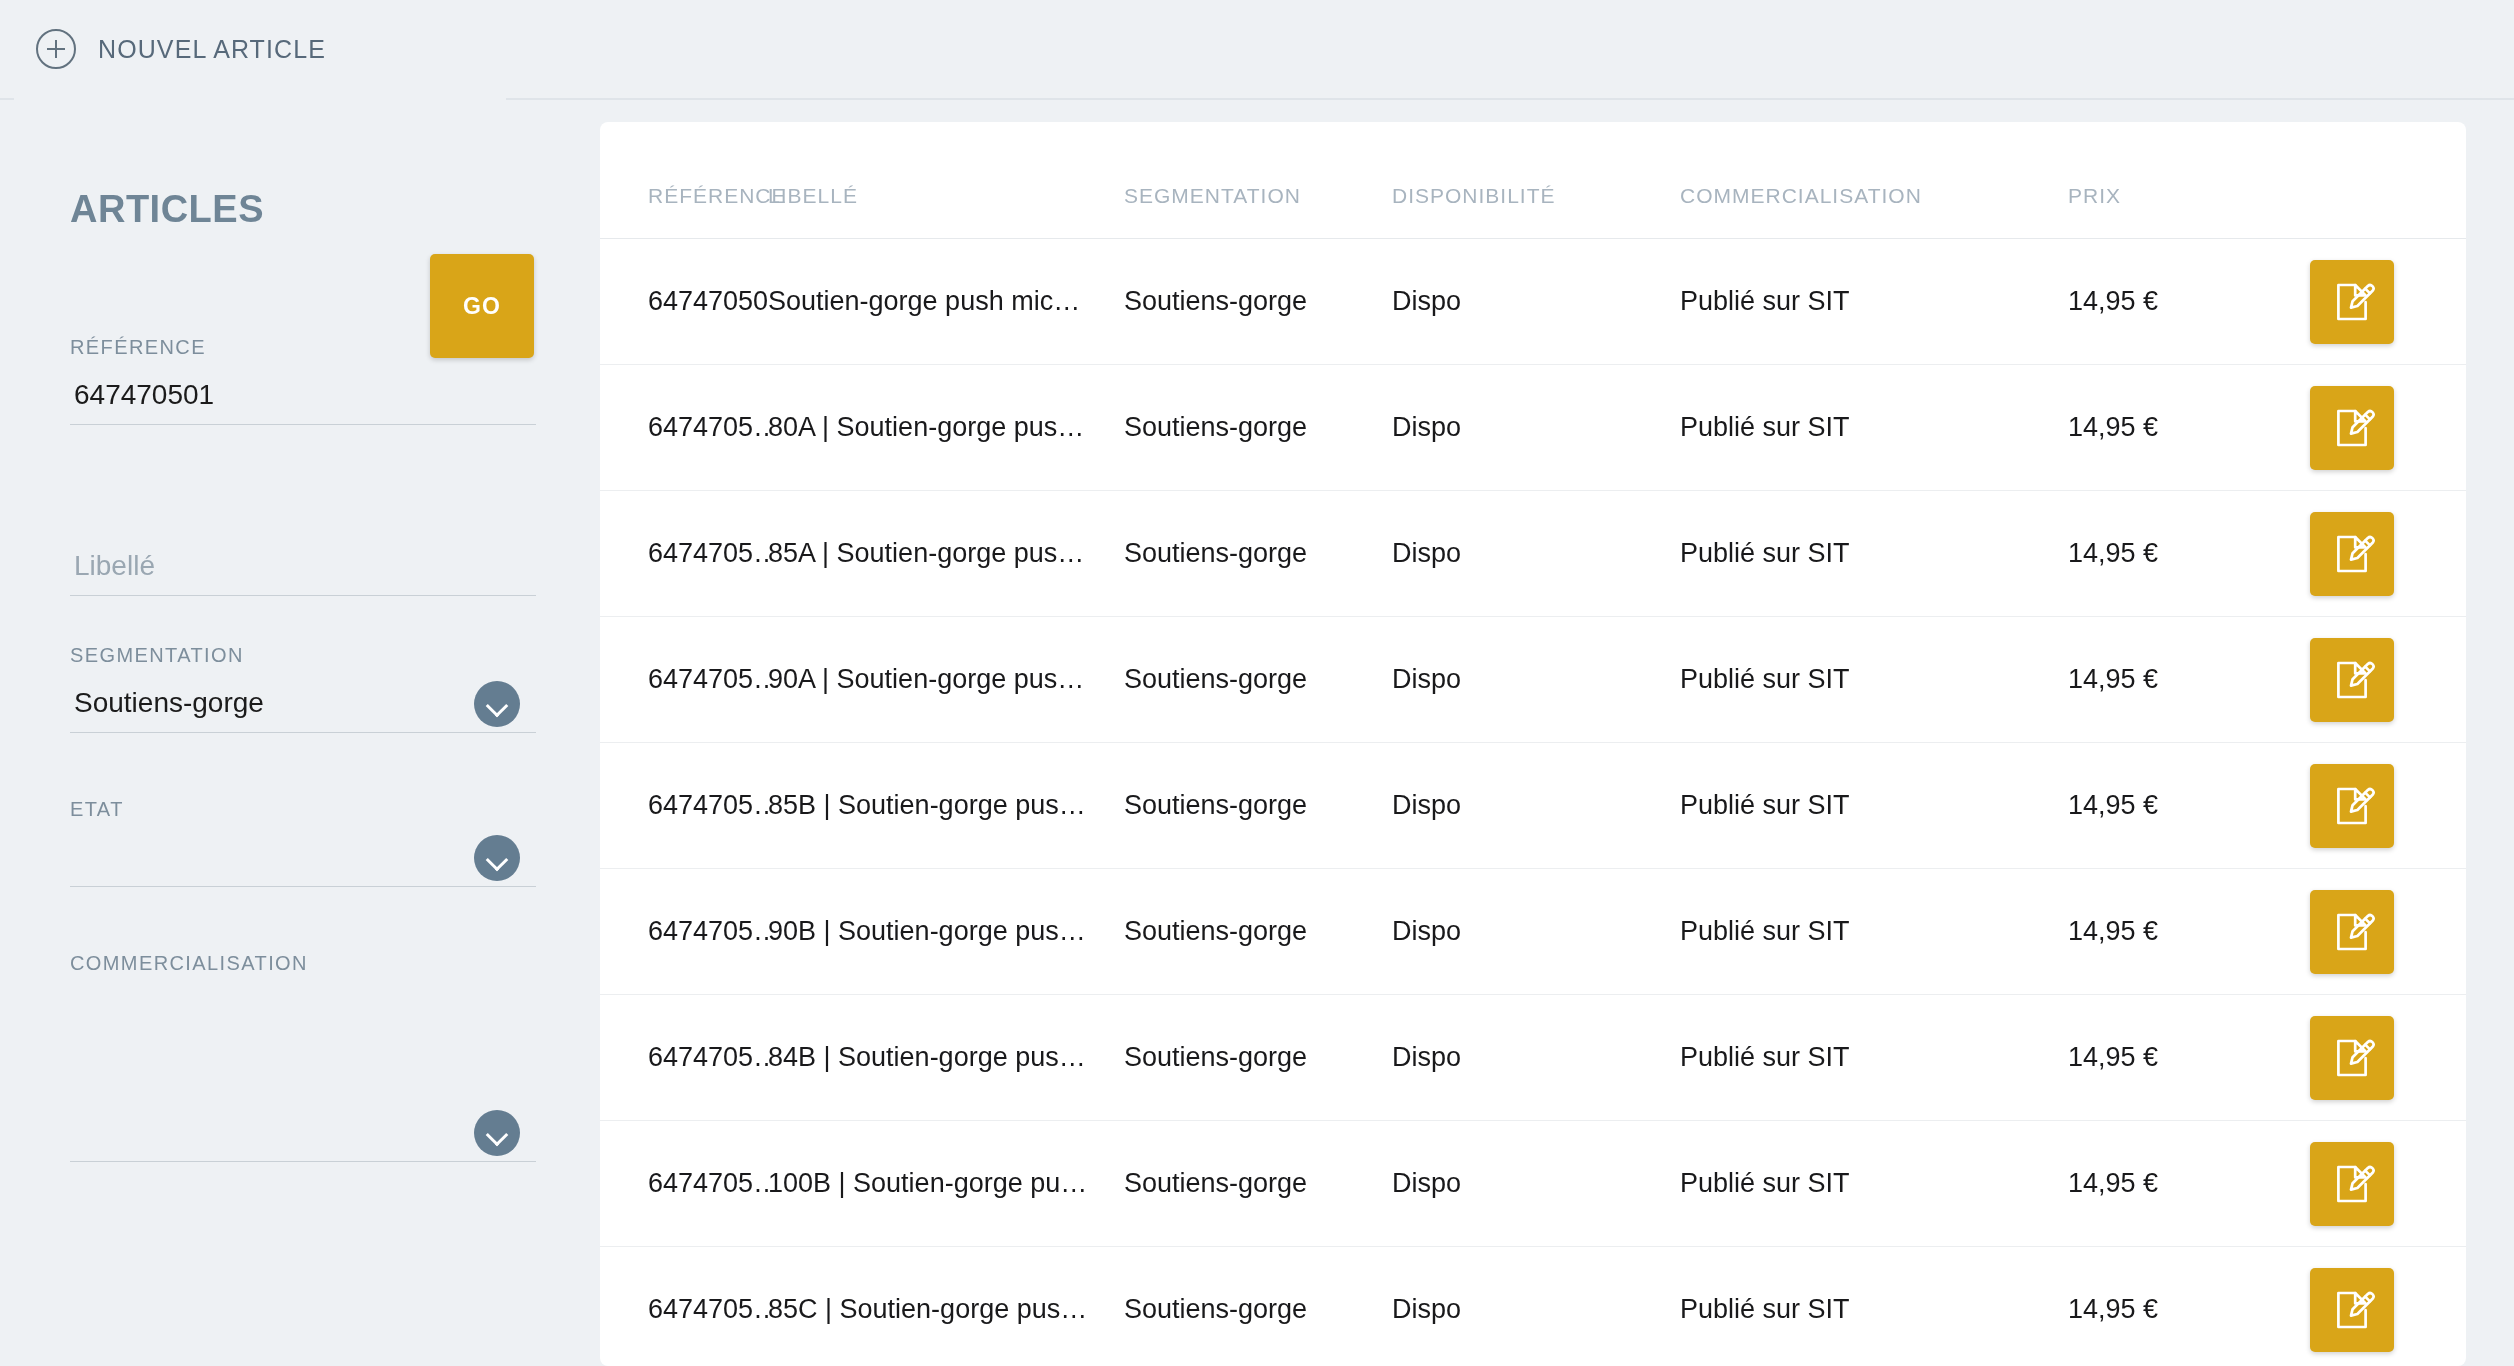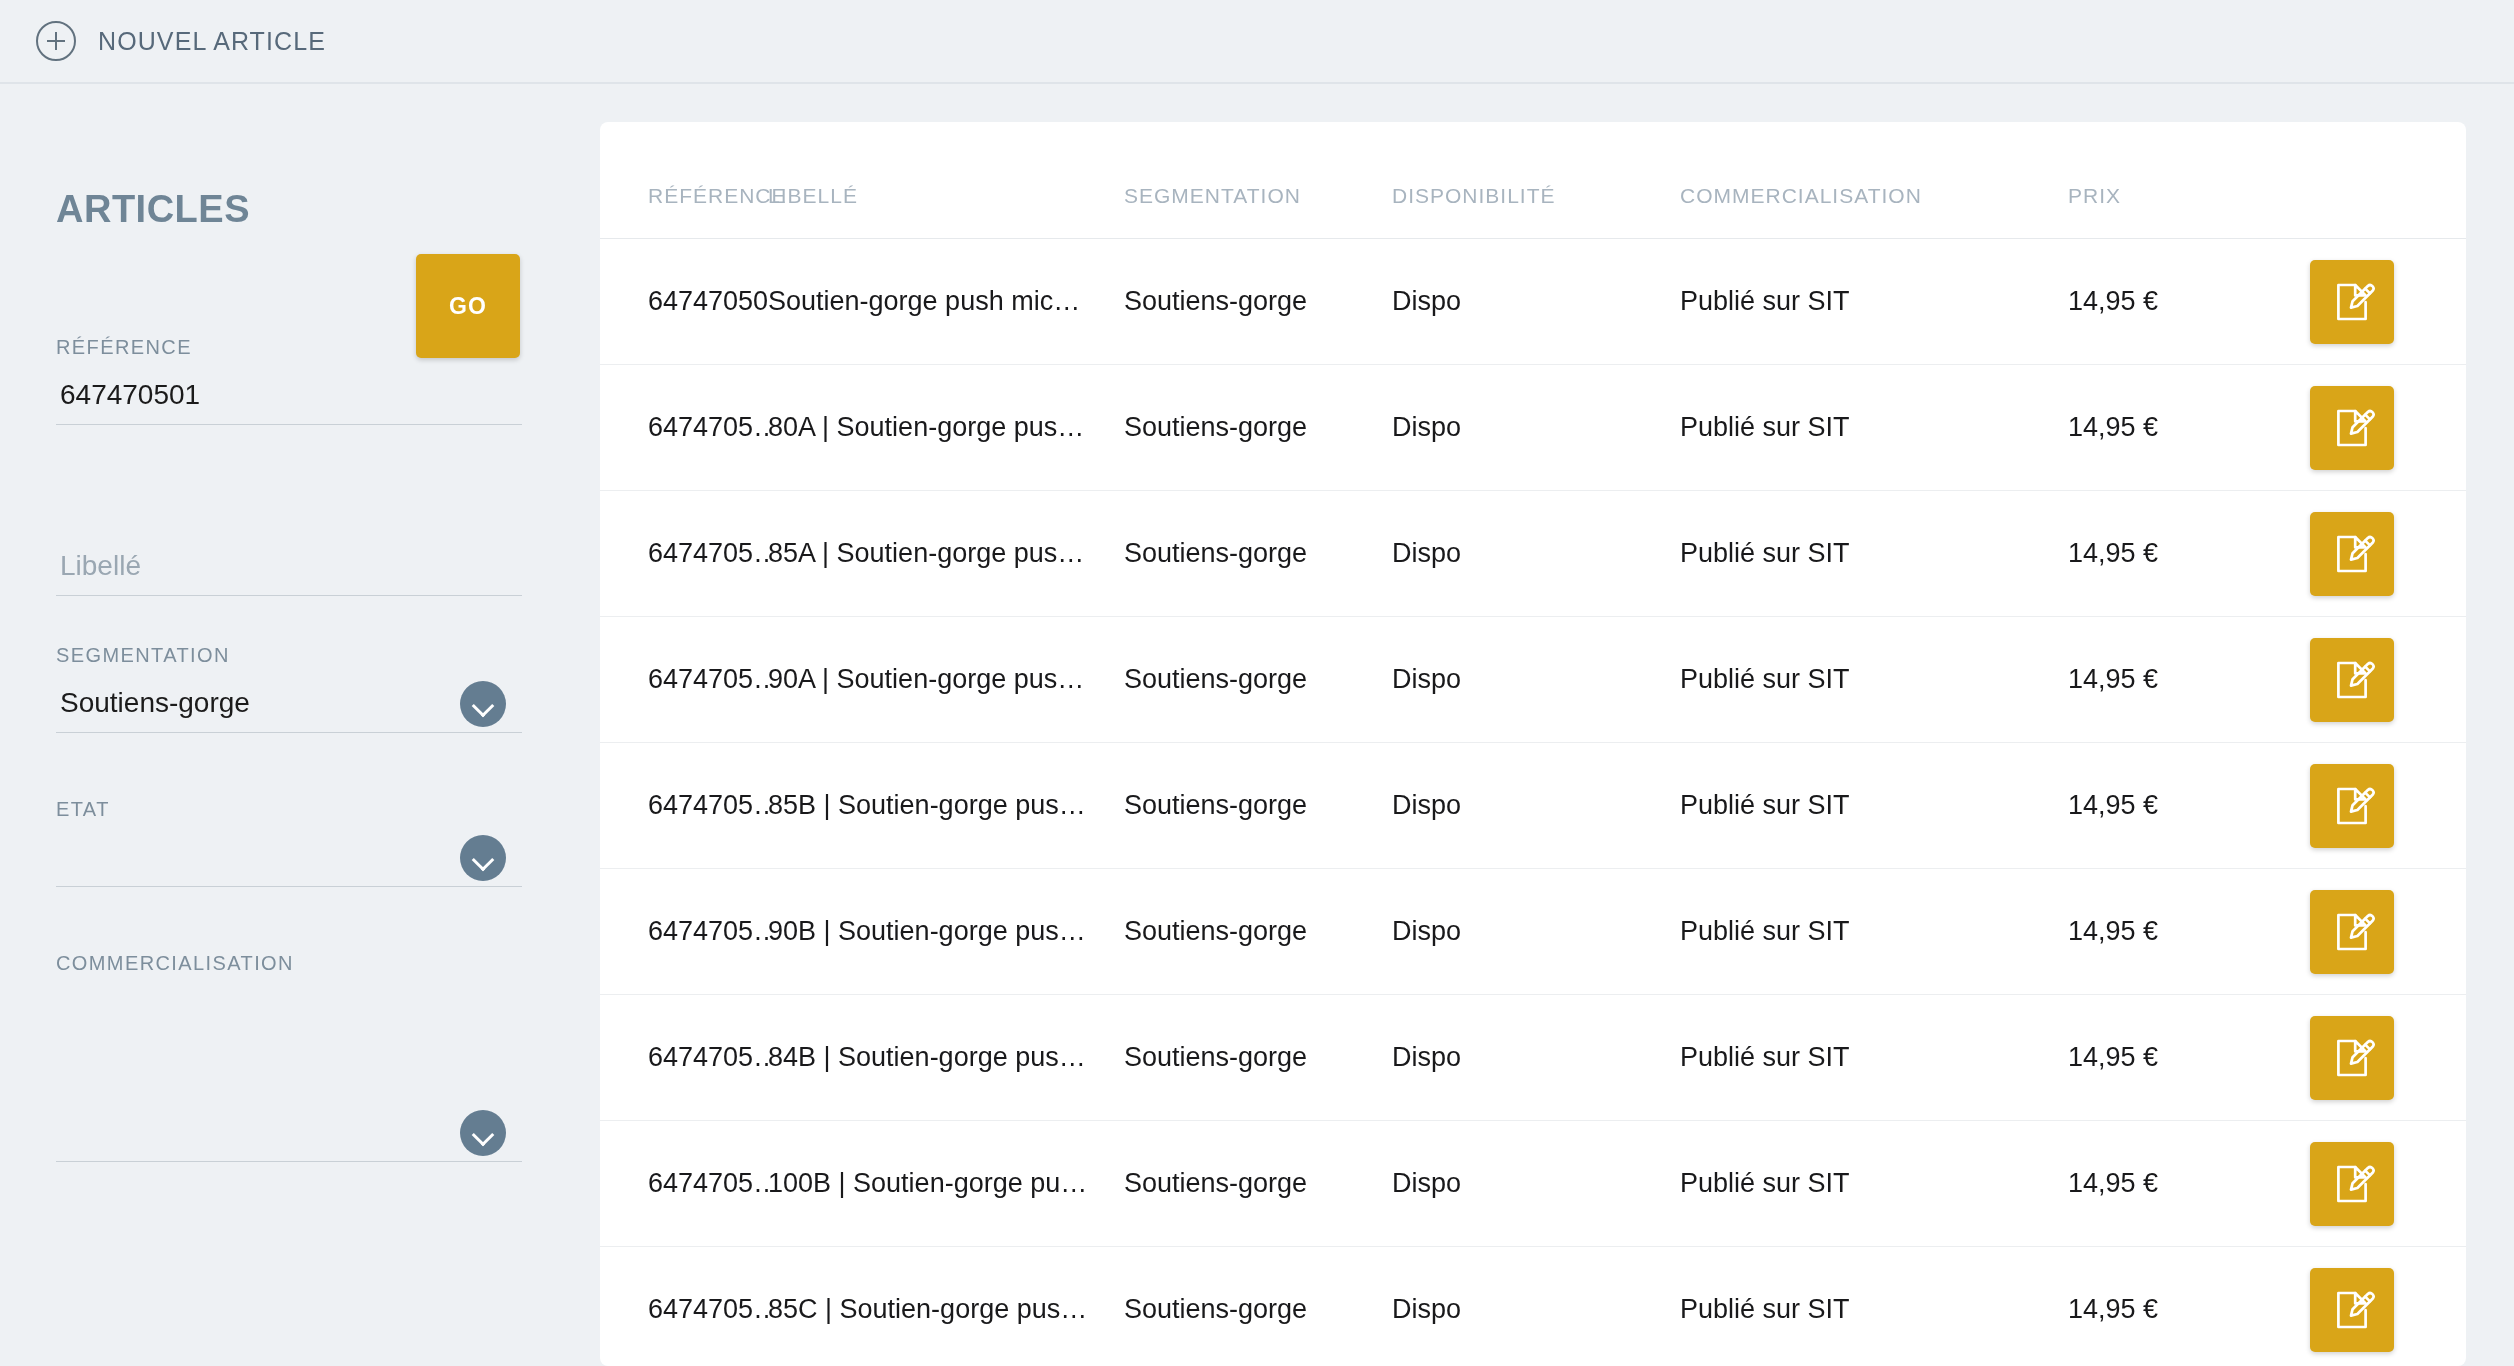--- a/index.html
+++ b/index.html
@@ -8,21 +8,21 @@
     margin: 0; padding: 0;
     width: 2514px; height: 1366px;
     overflow: hidden;
     background: #eef1f4;
     font-family: "Liberation Sans", "DejaVu Sans", sans-serif;
   }
 
   
   .topbar {
     position: absolute; left: 0; top: 0;
-    width: 2514px; height: 84px;
+    width: 2514px; height: 100px;
     background: #eef1f4;
     border-bottom: 2px solid #dfe4e9;
     display: flex; align-items: center;
   }
   .newbtn {
     display: flex; align-items: center;
     margin-left: 36px;
     cursor: pointer;
     user-select: none;
   }
@@ -41,21 +41,21 @@
   .newbtn-label {
     margin-left: 22px;
     font-size: 25px;
     letter-spacing: 1.1px;
     color: #57697a;
     font-weight: 400;
   }
 
   
   .sidebar {
-    position: absolute; left: 0; top: 92px;
+    position: absolute; left: 14px; top: 92px;
     width: 492px; height: 1274px;
     background: #eef1f4;
   }
   .side-title {
     position: absolute; left: 56px; top: 96px;
     font-size: 38px; font-weight: bold;
     letter-spacing: 0.5px;
     color: #6f8596;
   }
   .go-btn {

